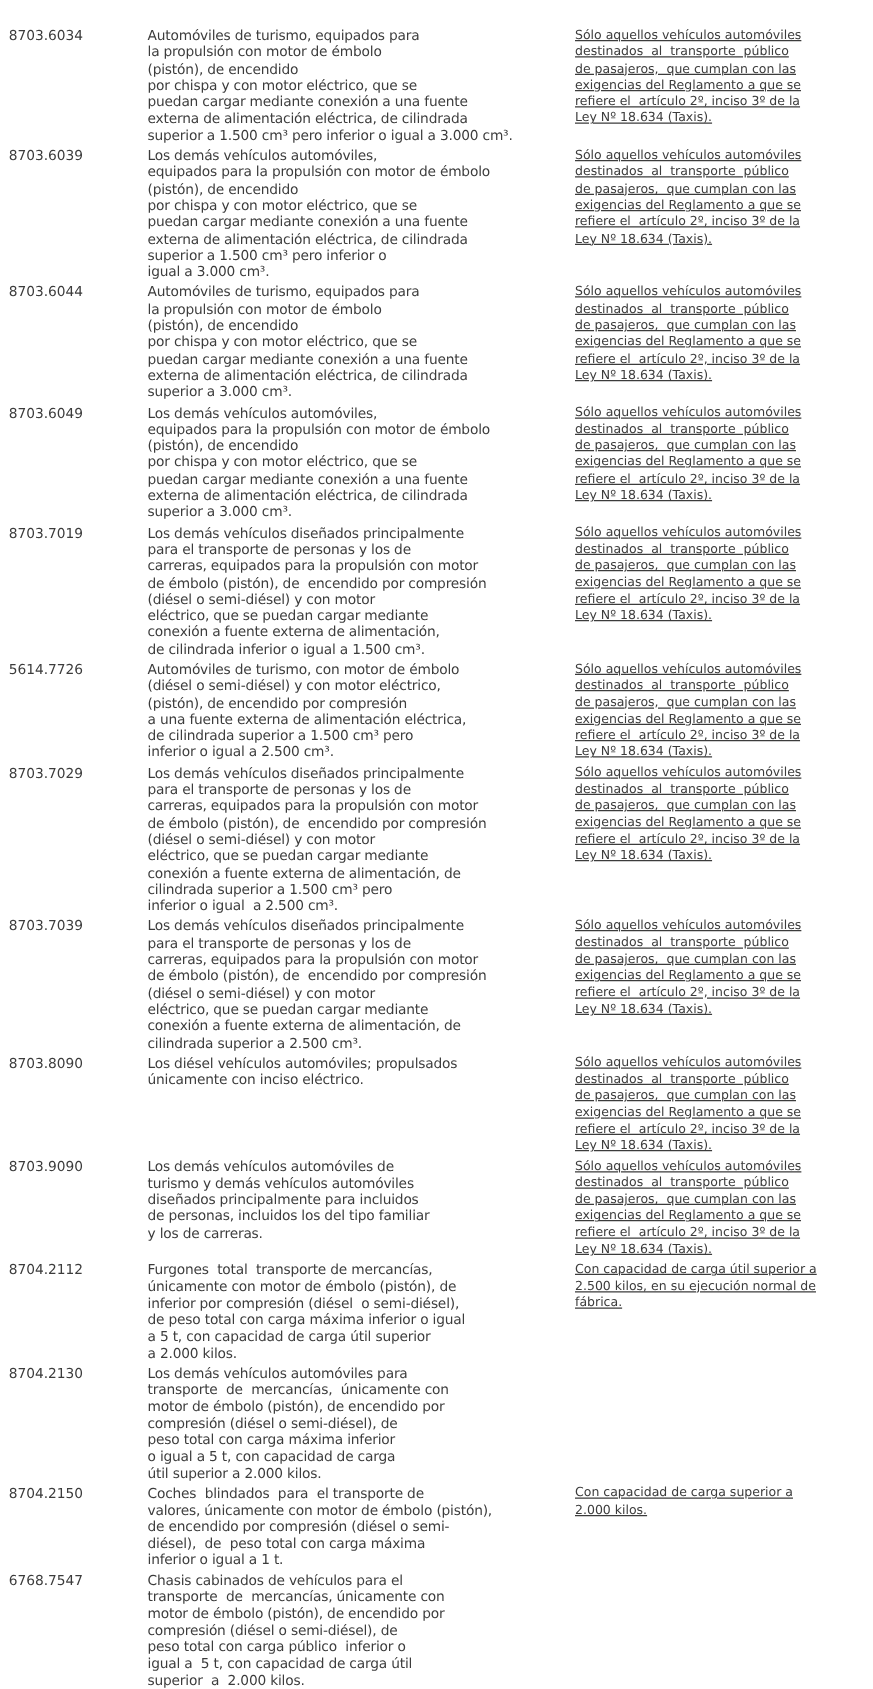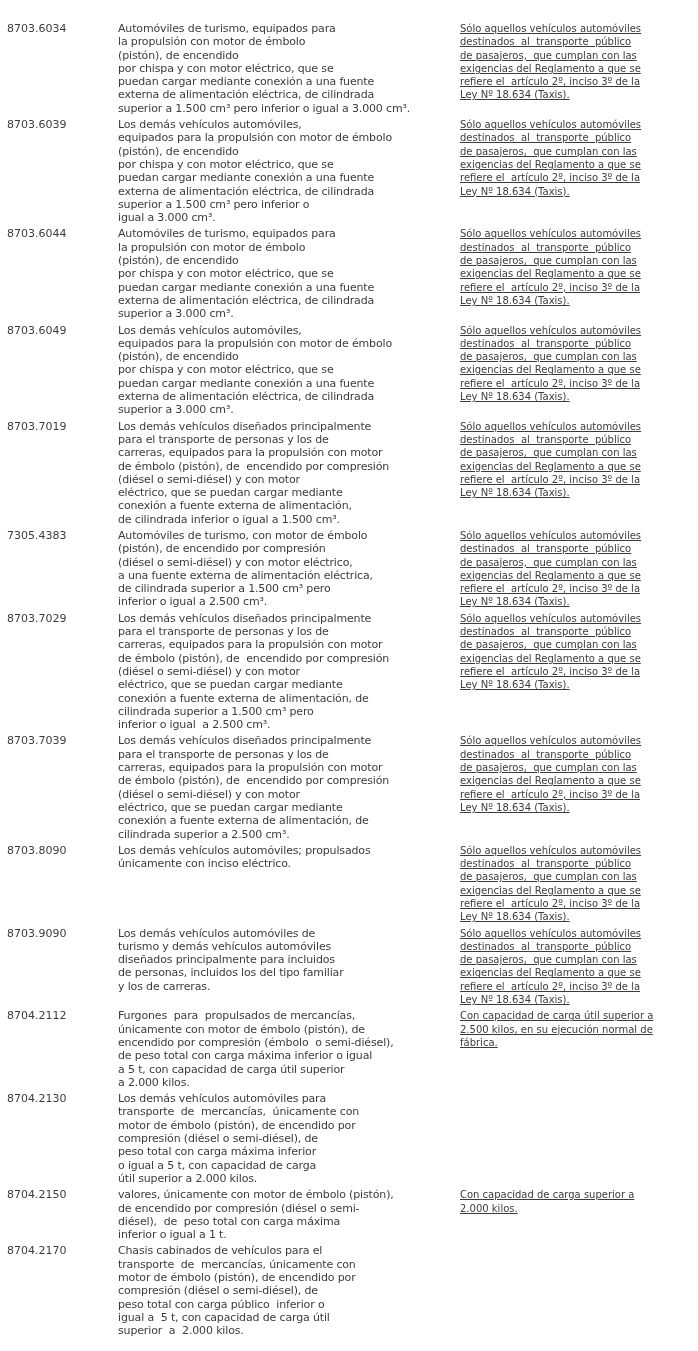--- a/index.html
+++ b/index.html
@@ -143,26 +143,26 @@
         <div class="line">Sólo aquellos vehículos automóviles</div>
         <div class="line">destinados  al  transporte  público</div>
         <div class="line">de pasajeros,  que cumplan con las</div>
         <div class="line">exigencias del Reglamento a que se</div>
         <div class="line">refiere el  artículo 2º, inciso 3º de la</div>
         <div class="line">Ley Nº 18.634 (Taxis).</div>
       </div>
     </div>
     <div class="row">
       <div class="cell code">
-        <div class="line">7305.4383</div>
+        <div class="line">5614.7726</div>
       </div>
       <div class="cell desc">
         <div class="line">Automóviles de turismo, con motor de émbolo</div>
+        <div class="line">(diésel o semi-diésel) y con motor eléctrico,</div>
         <div class="line">(pistón), de encendido por compresión</div>
-        <div class="line">(diésel o semi-diésel) y con motor eléctrico,</div>
         <div class="line">a una fuente externa de alimentación eléctrica,</div>
         <div class="line">de cilindrada superior a 1.500 cm³ pero</div>
         <div class="line">inferior o igual a 2.500 cm³.</div>
       </div>
       <div class="cell note">
         <div class="line">Sólo aquellos vehículos automóviles</div>
         <div class="line">destinados  al  transporte  público</div>
         <div class="line">de pasajeros,  que cumplan con las</div>
         <div class="line">exigencias del Reglamento a que se</div>
         <div class="line">refiere el  artículo 2º, inciso 3º de la</div>
@@ -214,21 +214,21 @@
         <div class="line">exigencias del Reglamento a que se</div>
         <div class="line">refiere el  artículo 2º, inciso 3º de la</div>
         <div class="line">Ley Nº 18.634 (Taxis).</div>
       </div>
     </div>
     <div class="row">
       <div class="cell code">
         <div class="line">8703.8090</div>
       </div>
       <div class="cell desc">
-        <div class="line">Los demás vehículos automóviles; propulsados</div>
+        <div class="line">Los diésel vehículos automóviles; propulsados</div>
         <div class="line">únicamente con inciso eléctrico.</div>
       </div>
       <div class="cell note">
         <div class="line">Sólo aquellos vehículos automóviles</div>
         <div class="line">destinados  al  transporte  público</div>
         <div class="line">de pasajeros,  que cumplan con las</div>
         <div class="line">exigencias del Reglamento a que se</div>
         <div class="line">refiere el  artículo 2º, inciso 3º de la</div>
         <div class="line">Ley Nº 18.634 (Taxis).</div>
       </div>
@@ -251,23 +251,23 @@
         <div class="line">exigencias del Reglamento a que se</div>
         <div class="line">refiere el  artículo 2º, inciso 3º de la</div>
         <div class="line">Ley Nº 18.634 (Taxis).</div>
       </div>
     </div>
     <div class="row">
       <div class="cell code">
         <div class="line">8704.2112</div>
       </div>
       <div class="cell desc">
-        <div class="line">Furgones  para  propulsados de mercancías,</div>
+        <div class="line">Furgones  total  transporte de mercancías,</div>
         <div class="line">únicamente con motor de émbolo (pistón), de</div>
-        <div class="line">encendido por compresión (émbolo  o semi-diésel),</div>
+        <div class="line">inferior por compresión (diésel  o semi-diésel),</div>
         <div class="line">de peso total con carga máxima inferior o igual</div>
         <div class="line">a 5 t, con capacidad de carga útil superior</div>
         <div class="line">a 2.000 kilos.</div>
       </div>
       <div class="cell note">
         <div class="line">Con capacidad de carga útil superior a</div>
         <div class="line">2.500 kilos, en su ejecución normal de</div>
         <div class="line">fábrica.</div>
       </div>
     </div>
@@ -284,33 +284,34 @@
         <div class="line">o igual a 5 t, con capacidad de carga</div>
         <div class="line">útil superior a 2.000 kilos.</div>
       </div>
       <div class="cell note"></div>
     </div>
     <div class="row">
       <div class="cell code">
         <div class="line">8704.2150</div>
       </div>
       <div class="cell desc">
+        <div class="line">Coches  blindados  para  el transporte de</div>
         <div class="line">valores, únicamente con motor de émbolo (pistón),</div>
         <div class="line">de encendido por compresión (diésel o semi-</div>
         <div class="line">diésel),  de  peso total con carga máxima</div>
         <div class="line">inferior o igual a 1 t.</div>
       </div>
       <div class="cell note">
         <div class="line">Con capacidad de carga superior a</div>
         <div class="line">2.000 kilos.</div>
       </div>
     </div>
     <div class="row">
       <div class="cell code">
-        <div class="line">8704.2170</div>
+        <div class="line">6768.7547</div>
       </div>
       <div class="cell desc">
         <div class="line">Chasis cabinados de vehículos para el</div>
         <div class="line">transporte  de  mercancías, únicamente con</div>
         <div class="line">motor de émbolo (pistón), de encendido por</div>
         <div class="line">compresión (diésel o semi-diésel), de</div>
         <div class="line">peso total con carga público  inferior o</div>
         <div class="line">igual a  5 t, con capacidad de carga útil</div>
         <div class="line">superior  a  2.000 kilos.</div>
       </div>

